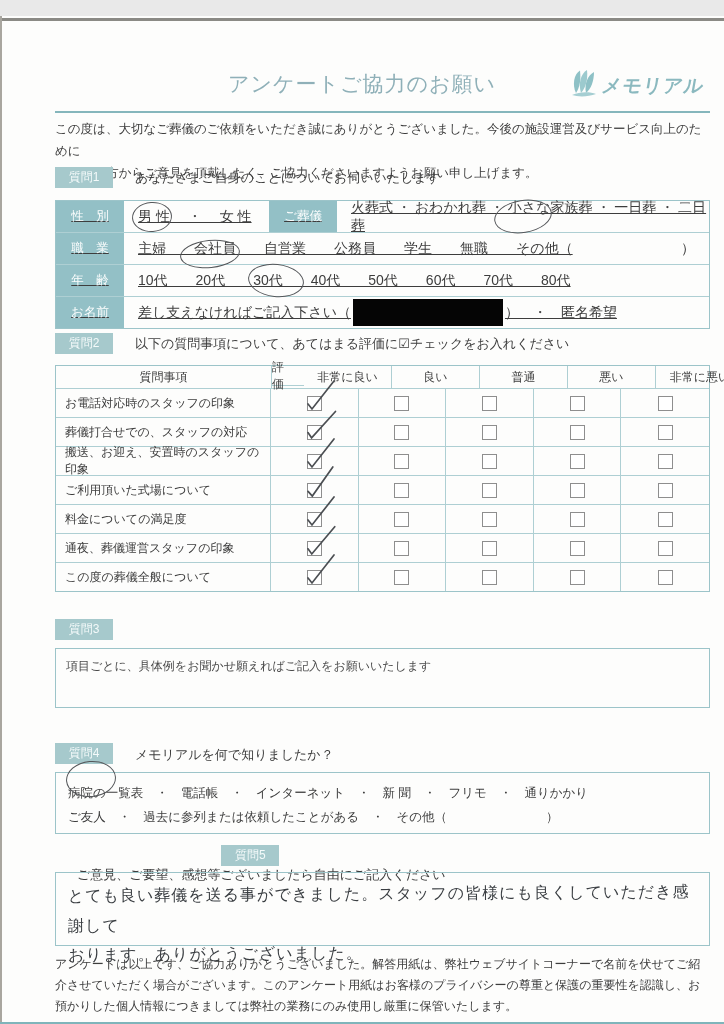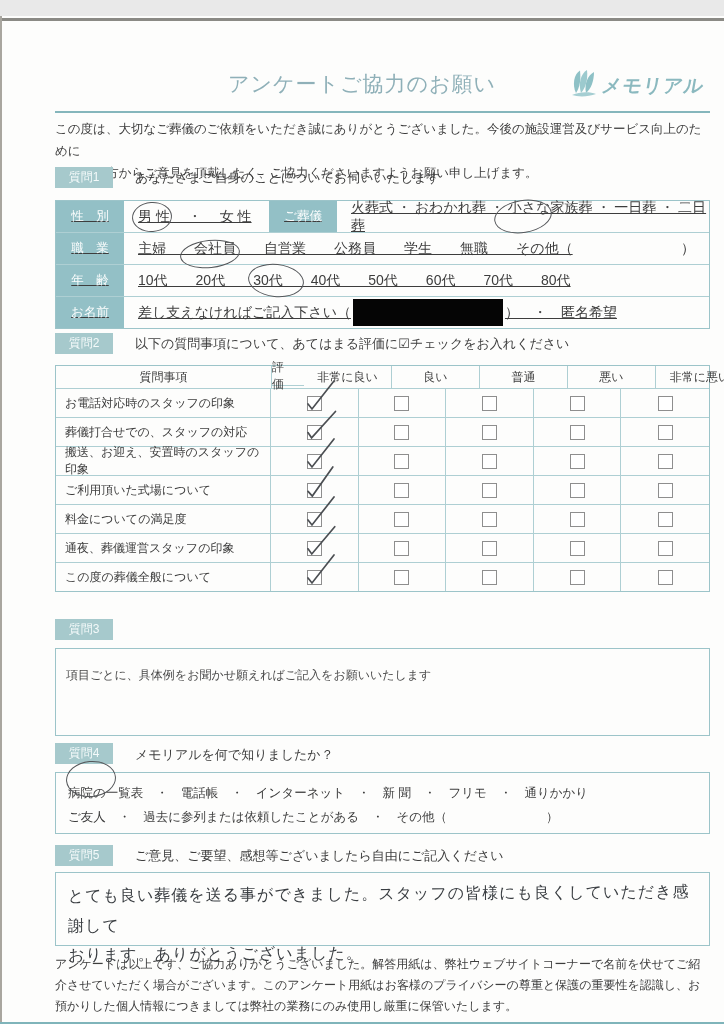--- a/index.html
+++ b/index.html
@@ -51,21 +51,21 @@
   .cb-cell:last-child{border-right:none;}
   .cbx{width:13px;height:13px;border:1.2px solid #8e8e8e;background:#fff;}
   .check{position:absolute;left:50%;top:50%;margin-left:-7px;margin-top:-7px;width:14px;height:14px;overflow:visible;display:none;}
   .cb-cell.checked .check{display:block;}
   .t2-row:nth-child(2) .check{transform:rotate(4deg);}
   .t2-row:nth-child(4) .check{transform:rotate(-3deg);}
   .t2-row:nth-child(6) .check{transform:rotate(2deg);}
 
   
   .fbox{position:absolute;left:55px;width:655px;border:1px solid #9cc4c9;box-sizing:border-box;font-size:12px;color:#4a4a4a;}
-  .q3box{top:632px;height:88px;padding:18px 10px;}
+  .q3box{top:632px;height:60px;padding:9px 10px;}
   .q4box{top:756px;height:62px;padding:8px 12px;line-height:1.95;font-size:12.5px;color:#3d3d3d;}
   .q5box{top:856px;height:74px;padding:6px 12px;}
   .hand{font-size:16px;line-height:1.85;color:#3a3e42;letter-spacing:1px;transform:rotate(-0.4deg);}
 
   .footer{position:absolute;top:938px;left:55px;width:652px;font-size:12px;line-height:1.75;color:#3d3d3d;}
   .bottom-bar{position:absolute;top:1006px;left:0;right:0;height:18px;background:#7fb4ba;}
 </style>
 </head>
 <body>
 
@@ -315,21 +315,21 @@
   </div>
   <div class="fbox q4box" style="position:absolute;">
     <div>病院の一覧表　・　電話帳　・　インターネット　・　新 聞　・　フリモ　・　通りかかり</div>
     <div style="position:relative;">
       <span>ご友人　・　過去に参列または依頼したことがある　・　その他（</span>
       <span style="position:absolute;left:478px;">）</span>
     </div>
     <div class="circle" style="left:10px;top:-12px;width:48px;height:34px;transform:rotate(-5deg);"></div>
   </div>
 
-  <div class="sect" style="top:829px;">
+  <div class="sect" style="top:829px;flex-direction:column;">
     <span class="qbadge">質問5</span>
     <span class="qtitle">ご意見、ご要望、感想等ございましたら自由にご記入ください</span>
   </div>
   <div class="fbox q5box">
     <div class="hand">
       <div>とても良い葬儀を送る事ができました。スタッフの皆様にも良くしていただき感謝して</div>
       <div>おります。ありがとうございました。</div>
     </div>
   </div>
 

